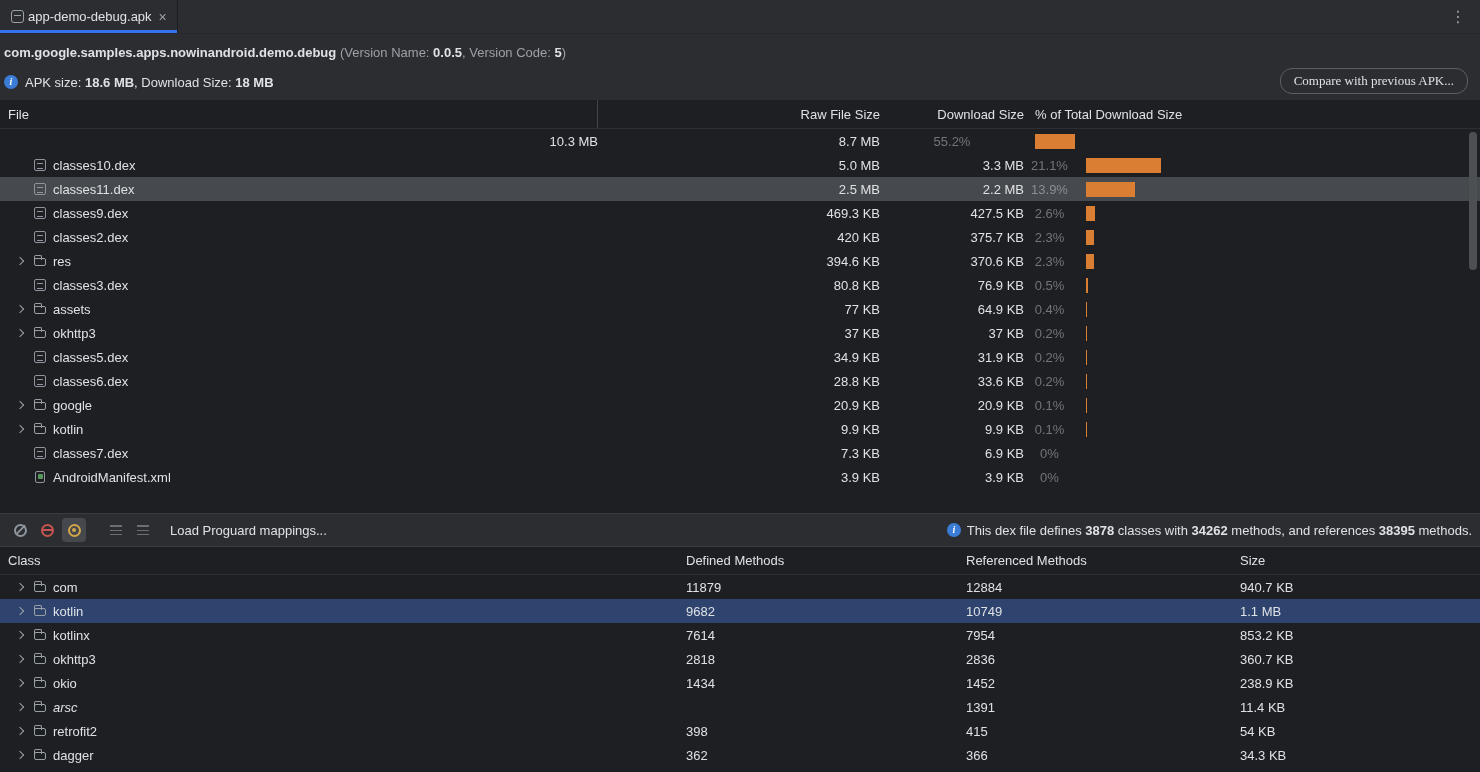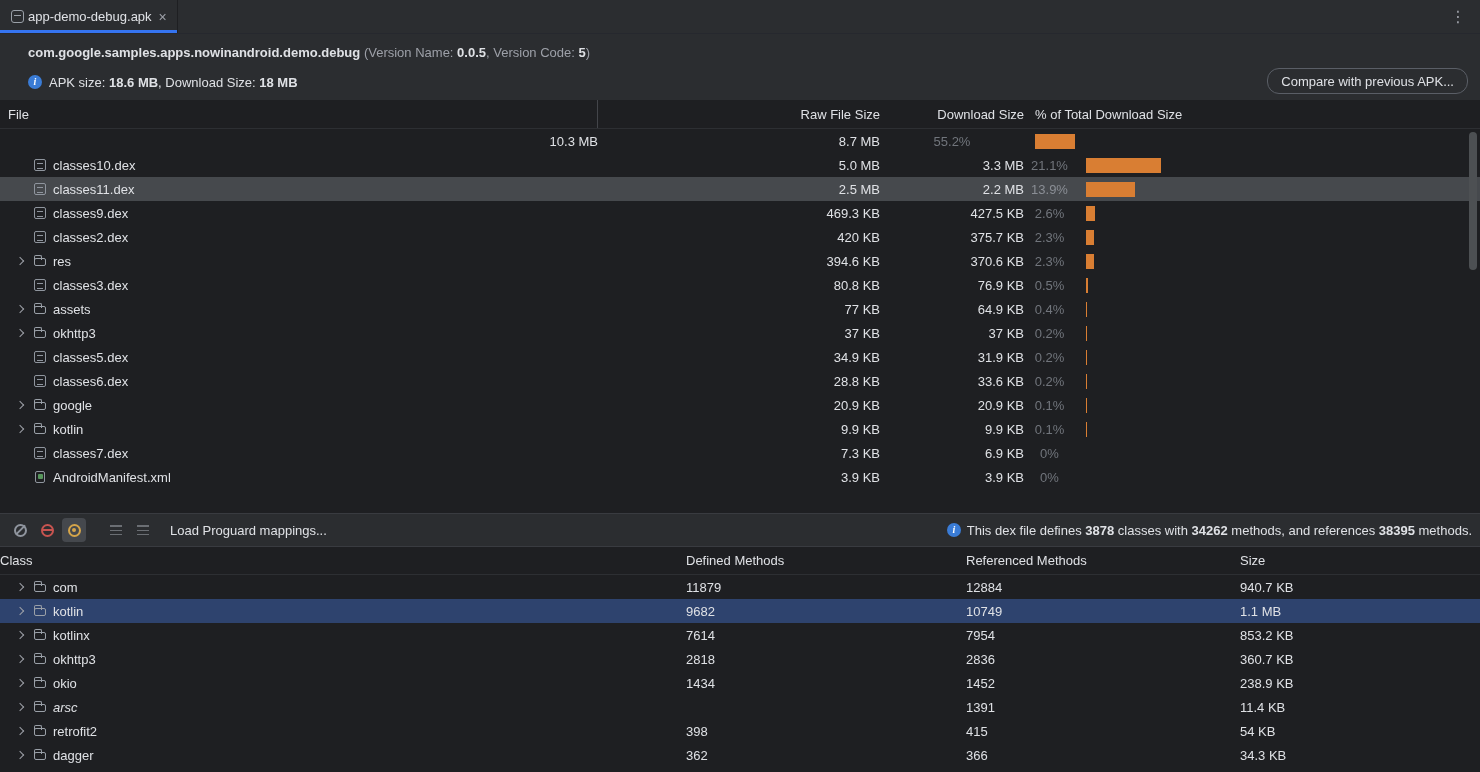--- a/index.html
+++ b/index.html
@@ -18,32 +18,32 @@
   .tab::after{content:"";position:absolute;left:0;right:0;bottom:0;height:3px;background:#3574f0}
   .tab-label{color:#dfe1e5;white-space:nowrap}
   .close-x{color:#9da0a8;font-size:14px;line-height:1;margin-left:4px}
   .kebab{position:absolute;right:14px;top:0;bottom:0;display:flex;align-items:center;color:#9da0a8;font-size:16px}
 
   .apk-icon{width:15px;height:15px;position:relative;flex:none}
   .apk-icon::before{content:"";position:absolute;inset:1px;border:1px solid #9aa0a8;border-radius:3px}
   .apk-icon::after{content:"";position:absolute;left:4px;right:4px;top:6px;border-top:1px solid #9aa0a8}
 
   
-  .header-block{height:66px;background:#2b2d30;padding:8px 28px 0;position:relative}
+  .header-block{height:66px;background:#2b2d30;padding:8px 4px 0;position:relative}
   .pkg-line{height:20px;display:flex;align-items:center;white-space:pre}
   .pkg{font-weight:bold}
   .muted{color:#9da0a8}
   .bold{font-weight:bold}
   .size-line{margin-top:9px;height:22px;display:flex;align-items:center;gap:7px;white-space:pre}
   .info-icon{width:14px;height:14px;flex:none;border-radius:50%;background:#3a7cd6;color:#fff;
     display:inline-flex;align-items:center;justify-content:center;
     font-family:"Liberation Serif",serif;font-style:italic;font-weight:bold;font-size:10px;line-height:1}
   .compare-btn{position:absolute;right:12px;top:34px;height:26px;padding:0 13px;
     background:transparent;border:1px solid #5a5e66;border-radius:12px;color:#dfe1e5;
-    font-family:Liberation Sans, sans-serif;font-size:13px;cursor:pointer}
+    font-family:Liberation Serif, serif;font-size:13px;cursor:pointer}
 
   
   .file-head-grid{display:grid;grid-template-columns:598px 282px 144px 1fr;height:29px;align-items:center;border-bottom:1px solid #2d2f33}
   .file-grid{display:grid;grid-template-columns:598px 282px 144px 51px 1fr;height:24px;align-items:center}
   .hc{color:#dfe1e5;white-space:nowrap}
   .hc-name{padding-left:8px;height:100%;display:flex;align-items:center;border-right:1px solid #43454a}
   .hc-r{text-align:right}
   .hc-pct2{padding-left:11px}
 
   .fbody{position:relative;height:384px;overflow:hidden}
@@ -91,21 +91,21 @@
   .tree-icon::before{content:"";position:absolute;left:1px;top:2px;width:12px;height:10px;
     background:repeating-linear-gradient(180deg,#b9bec6 0 1.5px,transparent 1.5px 4.5px)}
   .load-mappings{margin-left:12px;color:#dfe1e5;white-space:nowrap;cursor:pointer}
   .dex-info{margin-left:auto;display:flex;align-items:center;gap:6px;white-space:pre;padding-right:2px}
   .dex-info b{font-weight:bold}
 
   
   .class-head-grid,.class-grid{display:grid;grid-template-columns:686px 280px 274px 1fr;align-items:center}
   .class-head-grid{height:28px;border-bottom:1px solid #2d2f33}
   .class-grid{height:24px}
-  .hc-class{}
+  .hc-class{padding-left:8px}
   .crow{cursor:default}
   .crow.selected{background:#2e436e}
   .crow.italic .row-label{font-style:italic}
 </style>
 </head>
 <body>
 
 <div class="app">
 
   <div class="tabbar">

